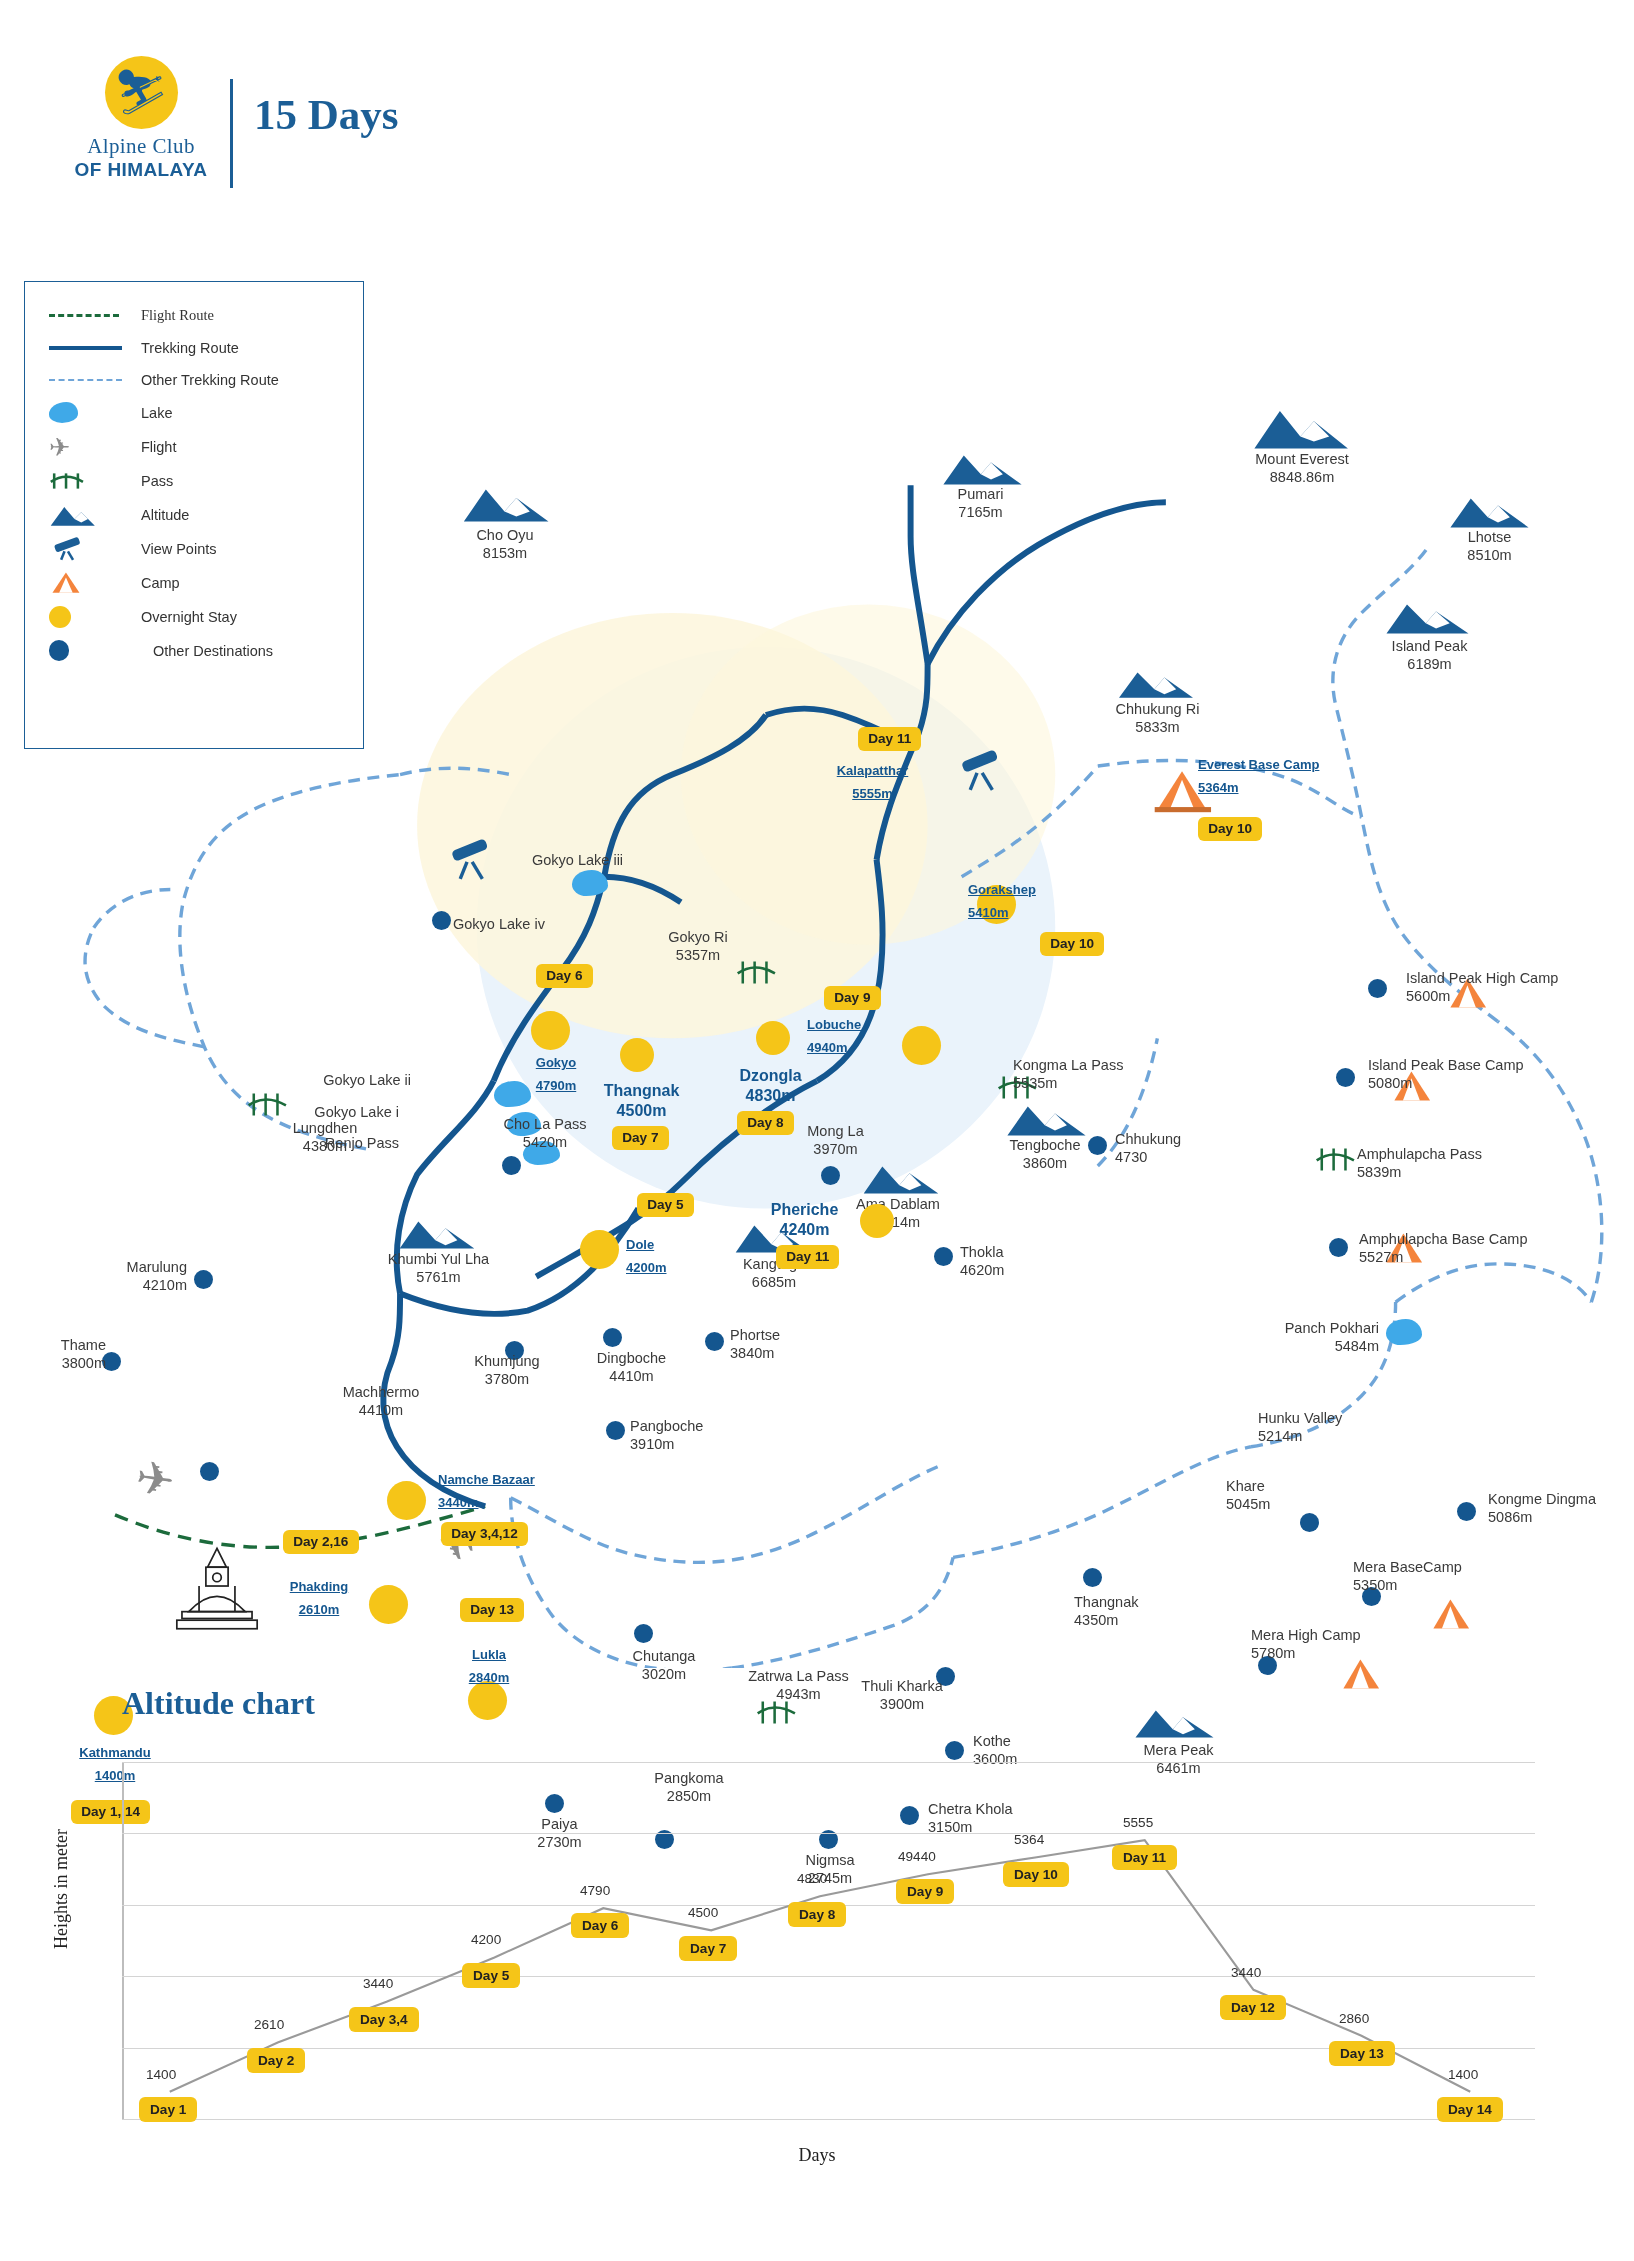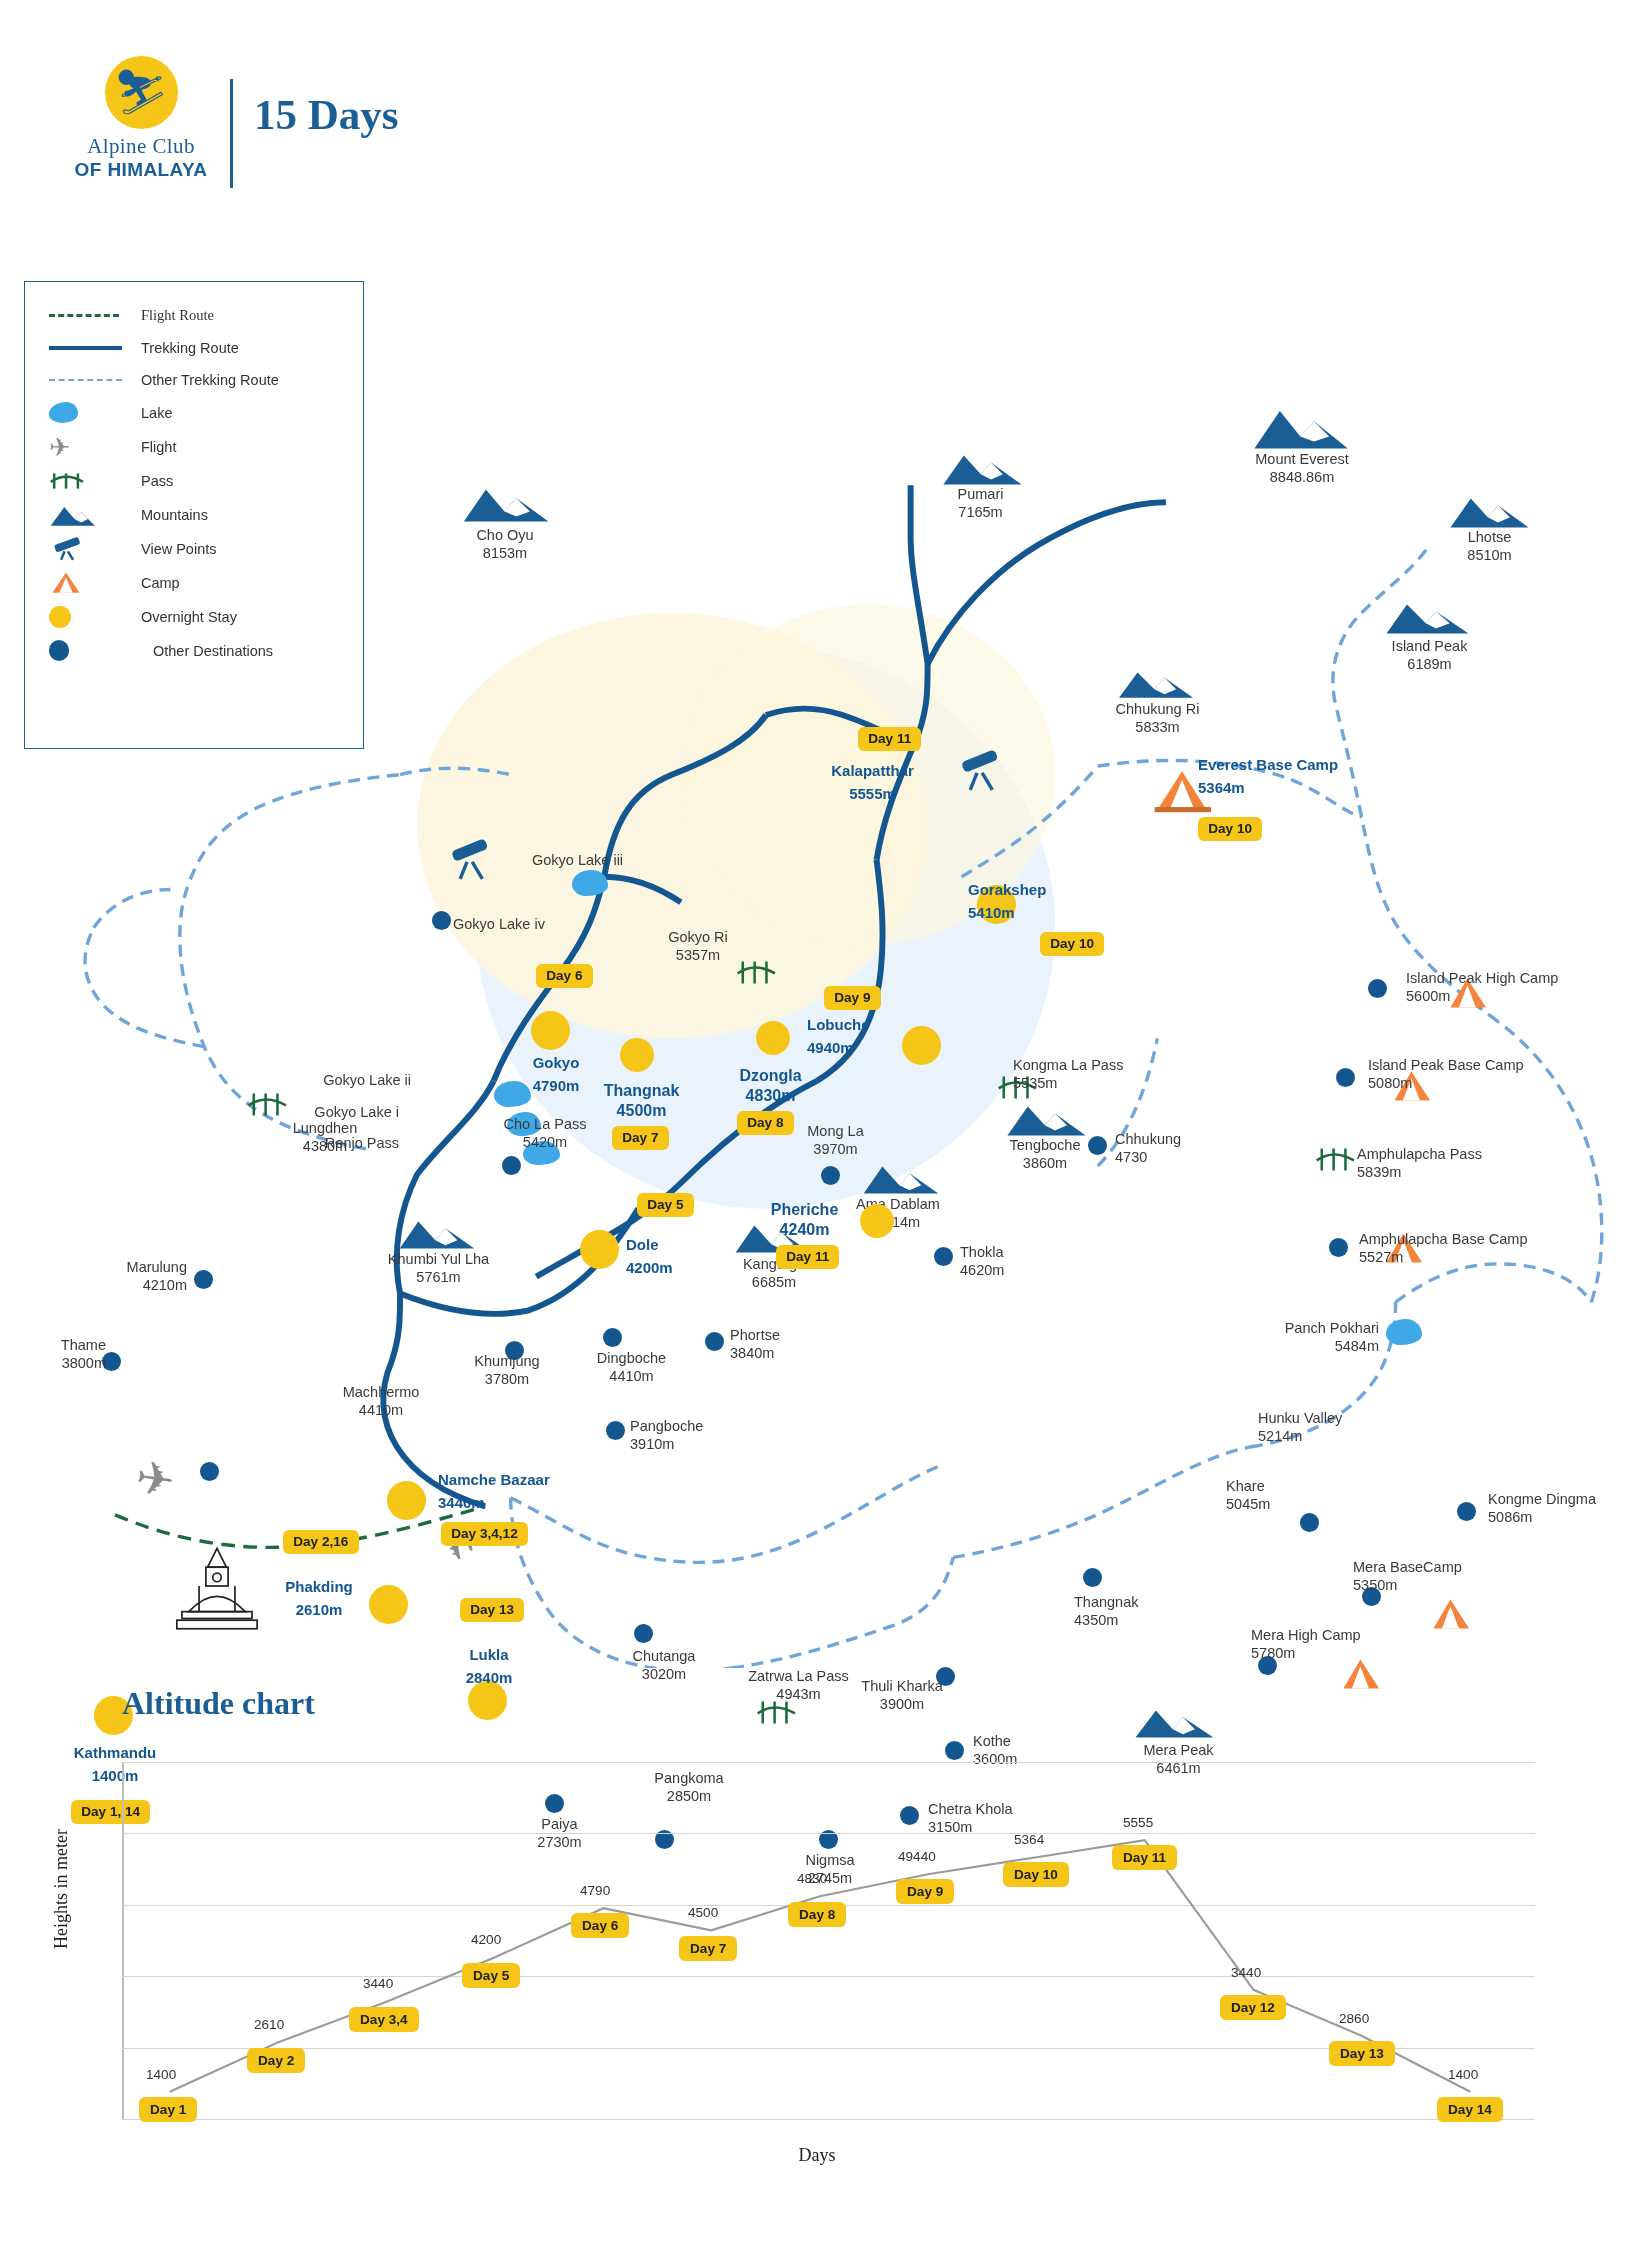--- a/index.html
+++ b/index.html
@@ -43,21 +43,21 @@
   .map { position:absolute; left:0; top:230px; width:1634px; height:1438px; }
   .map svg { position:absolute; left:0; top:0; }
   .pt { position:absolute; border-radius:50%; }
   .pt.blue { background:#14568F; width:19px; height:19px; }
   .pt.yellow { background:#F5C518; width:39px; height:39px; }
   .pt.yellow.sm { width:34px; height:34px; }
 
   .lbl { position:absolute; font-size:14.5px; color:#3a3a3a; line-height:18px; white-space:nowrap; }
   .lbl.c { text-align:center; }
   .lbl.r { text-align:right; }
-  .lbl.major { font-weight:bold; color:#14568F; font-size:15px; line-height:23px; }
+  .lbl.major { font-weight:bold; color:#14568F; font-size:13px; line-height:23px;text-decoration:underline; }
   .lbl.majorsm { font-weight:bold; color:#14568F; font-size:16px; line-height:20.4px; }
 
   .daychip { position:absolute; background:#F5C518; border-radius:6px; color:#222;
              font-size:13.6px; font-weight:bold; padding:4.3px 10.2px; white-space:nowrap; }
   .lakeblob { position:absolute; background:#3FA9E8; border-radius:55% 45% 60% 40% / 55% 60% 40% 45%; }
 
   .mt { position:absolute; }
   .tent { position:absolute; }
   .telescope { position:absolute; }
   .pass-ico { position:absolute; color:#1C6B3C; font-size:25.5px; letter-spacing:-2.6px; font-weight:bold; }
@@ -140,21 +140,21 @@
       </span>
       <span class="legend-label">Pass</span>
     </div>
     <div class="legend-row" style="top:218px;">
       <span class="legend-key mt-glyph">
         <svg width="56" height="25.5" viewBox="0 0 66 30">
             <path d="M2 28 L18 6 L30 20 L38 12 L54 28 Z" fill="#1B5E96"></path>
             <path d="M30 20 L38 12 L46 20 L38 24 Z" fill="#ffffff"></path>
           </svg>
       </span>
-      <span class="legend-label">Mountains</span>
+      <span class="legend-label">Altitude</span>
     </div>
     <div class="legend-row" style="top:252px;">
       <span class="legend-key vp-glyph">
         <svg width="43" height="25.5" viewBox="0 0 50 30">
             <rect x="6" y="6" width="30" height="9" rx="3" transform="rotate(-20 20 10)" fill="#1B5E96"></rect>
             <line x1="18" y1="18" x2="14" y2="28" stroke="#1B5E96" stroke-width="3"></line>
             <line x1="22" y1="18" x2="28" y2="28" stroke="#1B5E96" stroke-width="3"></line>
           </svg>
       </span>
       <span class="legend-label">View Points</span>

